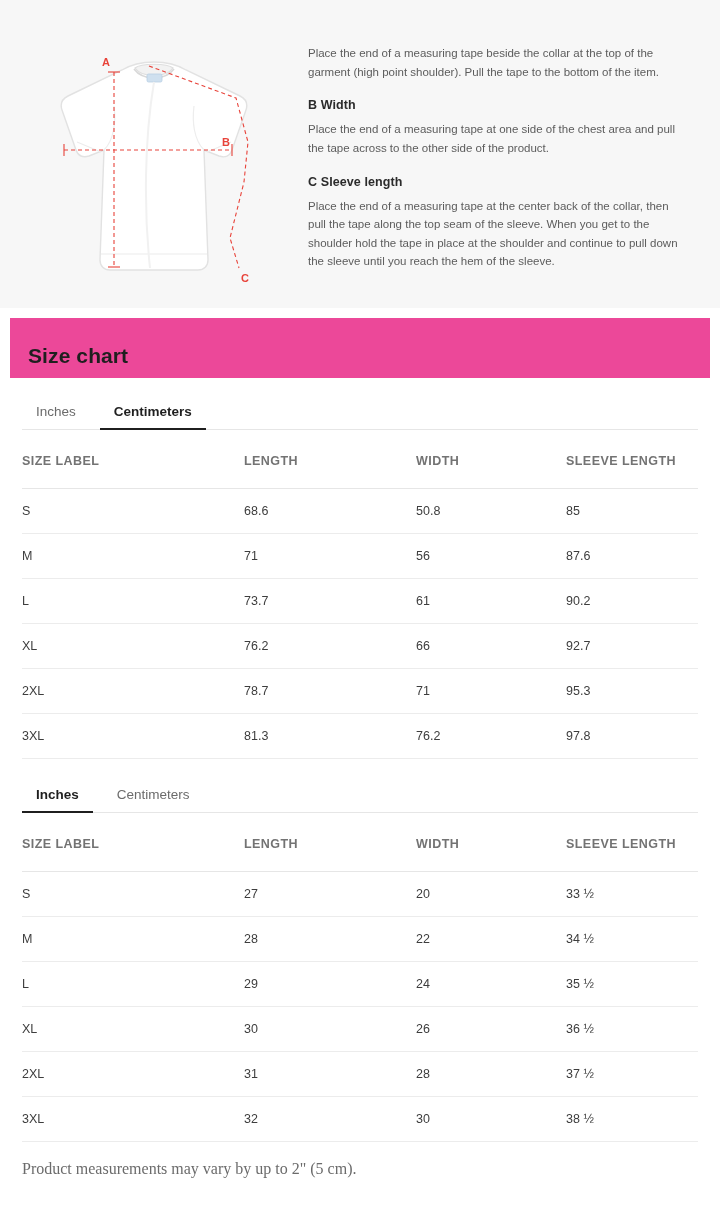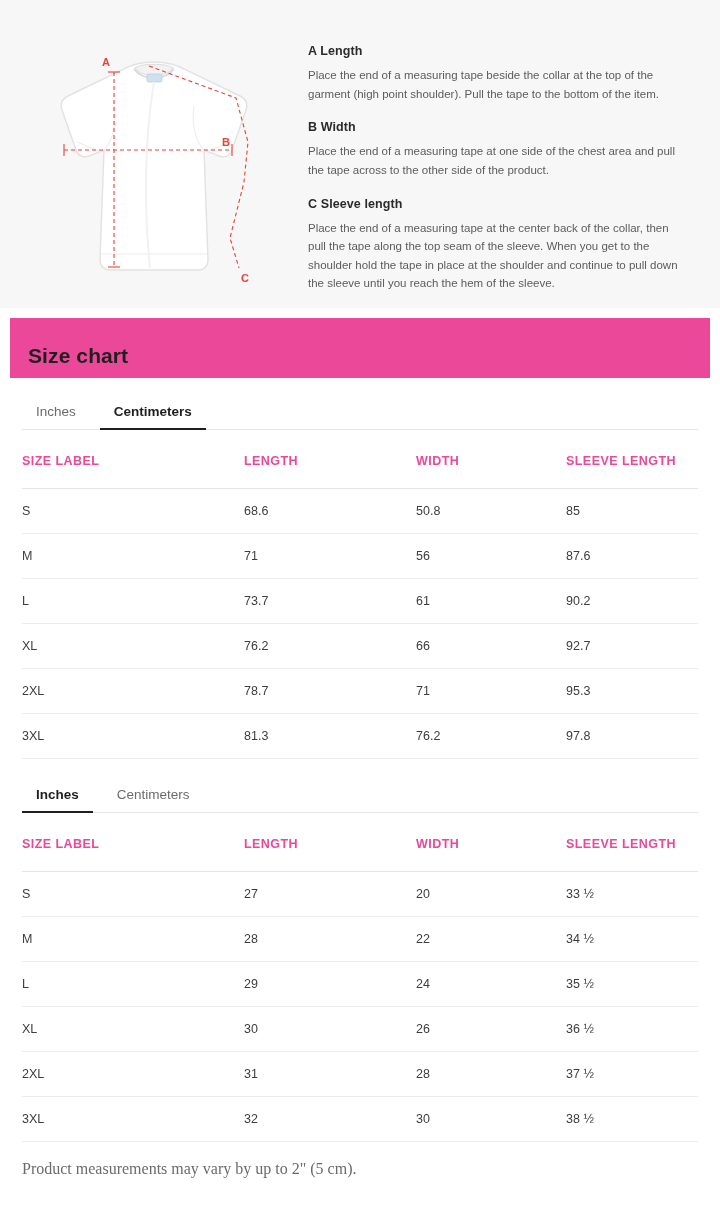--- a/index.html
+++ b/index.html
@@ -90,21 +90,21 @@
   }
   .tabs.second { padding-top: 20px; border-bottom: 1px solid #e6e6e6; }
 
   
   table { width: 100%; border-collapse: collapse; }
   th {
     text-align: left;
     font-size: 12.5px;
     font-weight: bold;
     letter-spacing: .45px;
-    color: #ec4899;
+    color: #737373;
     padding: 24px 0 20px 0;
     border-bottom: 1px solid #e6e6e6;
   }
   td {
     font-size: 12.5px;
     color: #3d3d3d;
     padding: 15px 0 15px 0;
     border-bottom: 1px solid #ececec;
   }
   tbody tr:last-child td { border-bottom: 1px solid #ececec; }
@@ -170,21 +170,20 @@
           <line x1="60" y1="122" x2="60" y2="134"></line>
           <line x1="228" y1="122" x2="228" y2="134"></line>
         </g>
         <text x="98" y="44" font-family="Liberation Sans, sans-serif" font-size="11" font-weight="bold" fill="#e8433a">A</text>
         <text x="218" y="124" font-family="Liberation Sans, sans-serif" font-size="11" font-weight="bold" fill="#e8433a">B</text>
         <text x="237" y="260" font-family="Liberation Sans, sans-serif" font-size="11" font-weight="bold" fill="#e8433a">C</text>
       </svg>
     </div>
 
     <div class="guide-text">
-      <h3 class="gt-h">A Length</h3>
       <p class="gt-p">Place the end of a measuring tape beside the collar at the top of the garment (high point shoulder). Pull the tape to the bottom of the item.</p>
 
       <h3 class="gt-h">B Width</h3>
       <p class="gt-p">Place the end of a measuring tape at one side of the chest area and pull the tape across to the other side of the product.</p>
 
       <h3 class="gt-h">C Sleeve length</h3>
       <p class="gt-p last">Place the end of a measuring tape at the center back of the collar, then pull the tape along the top seam of the sleeve. When you get to the shoulder hold the tape in place at the shoulder and continue to pull down the sleeve until you reach the hem of the sleeve.</p>
     </div>
   </section>
 

